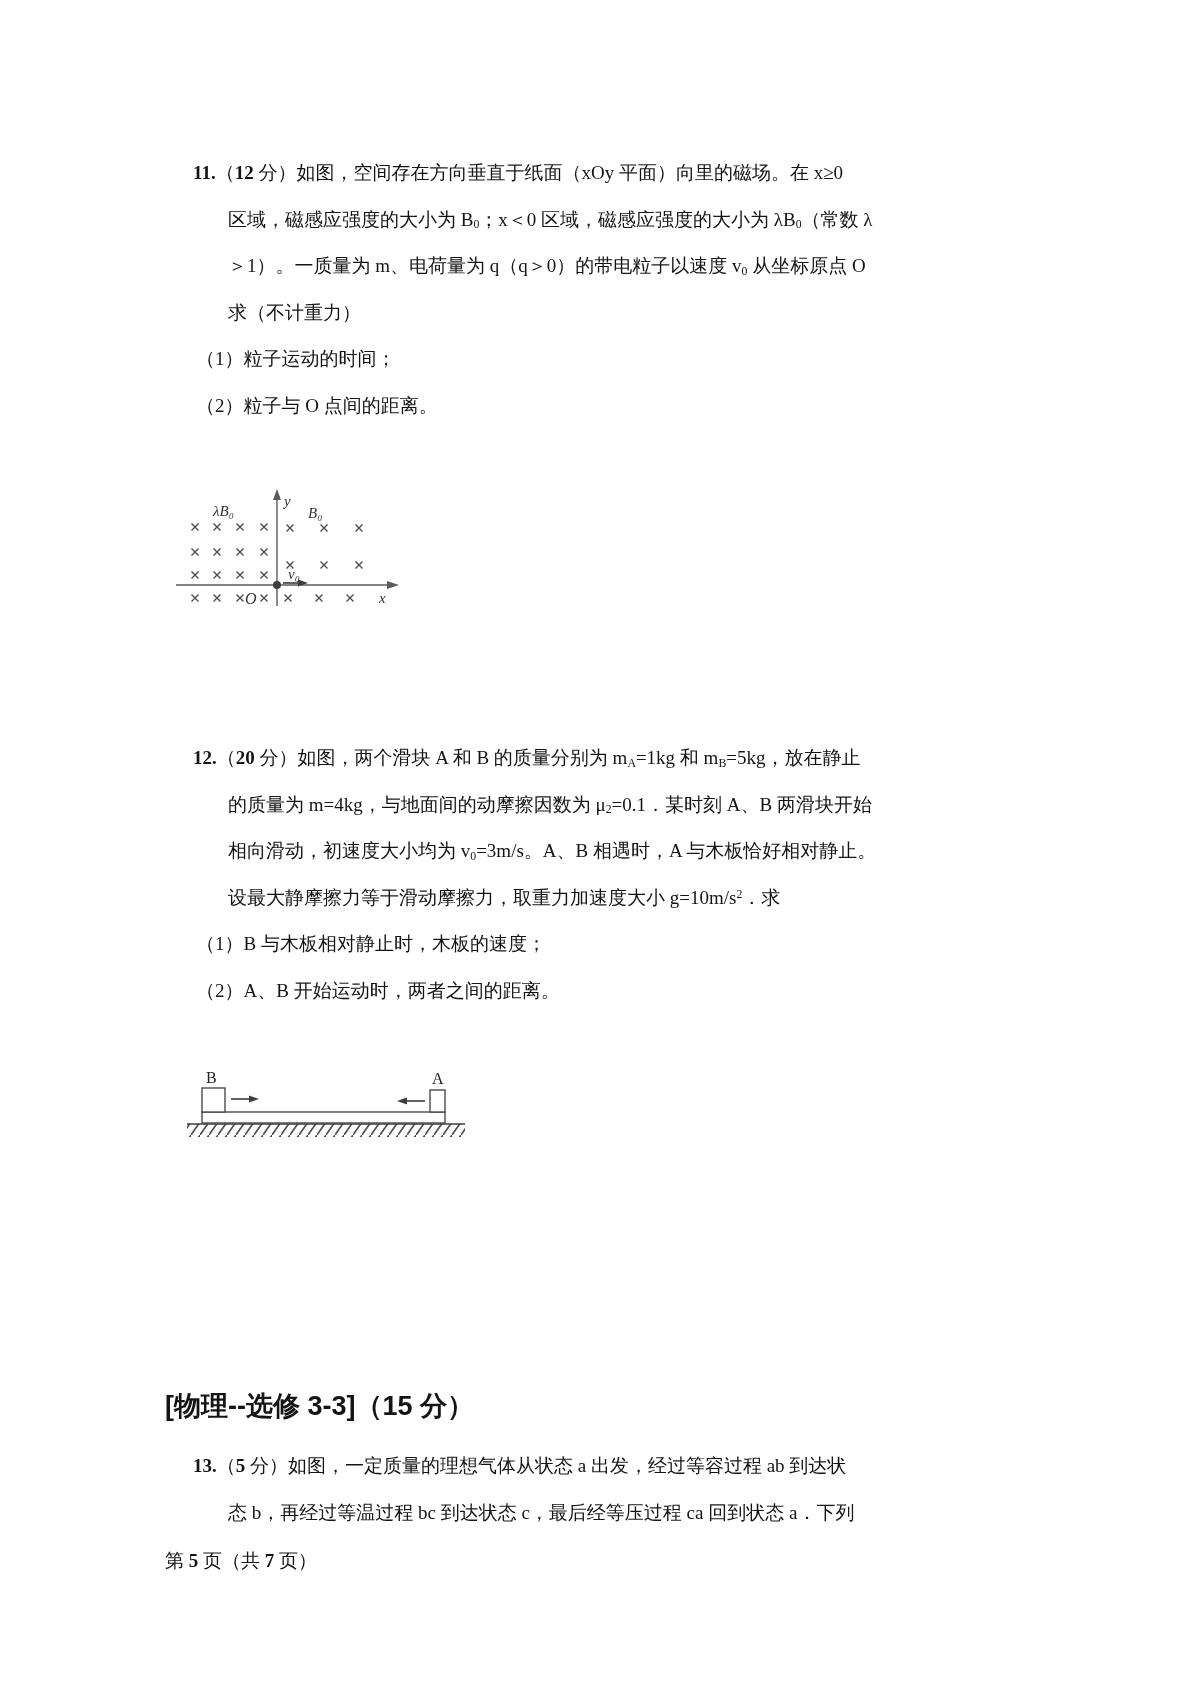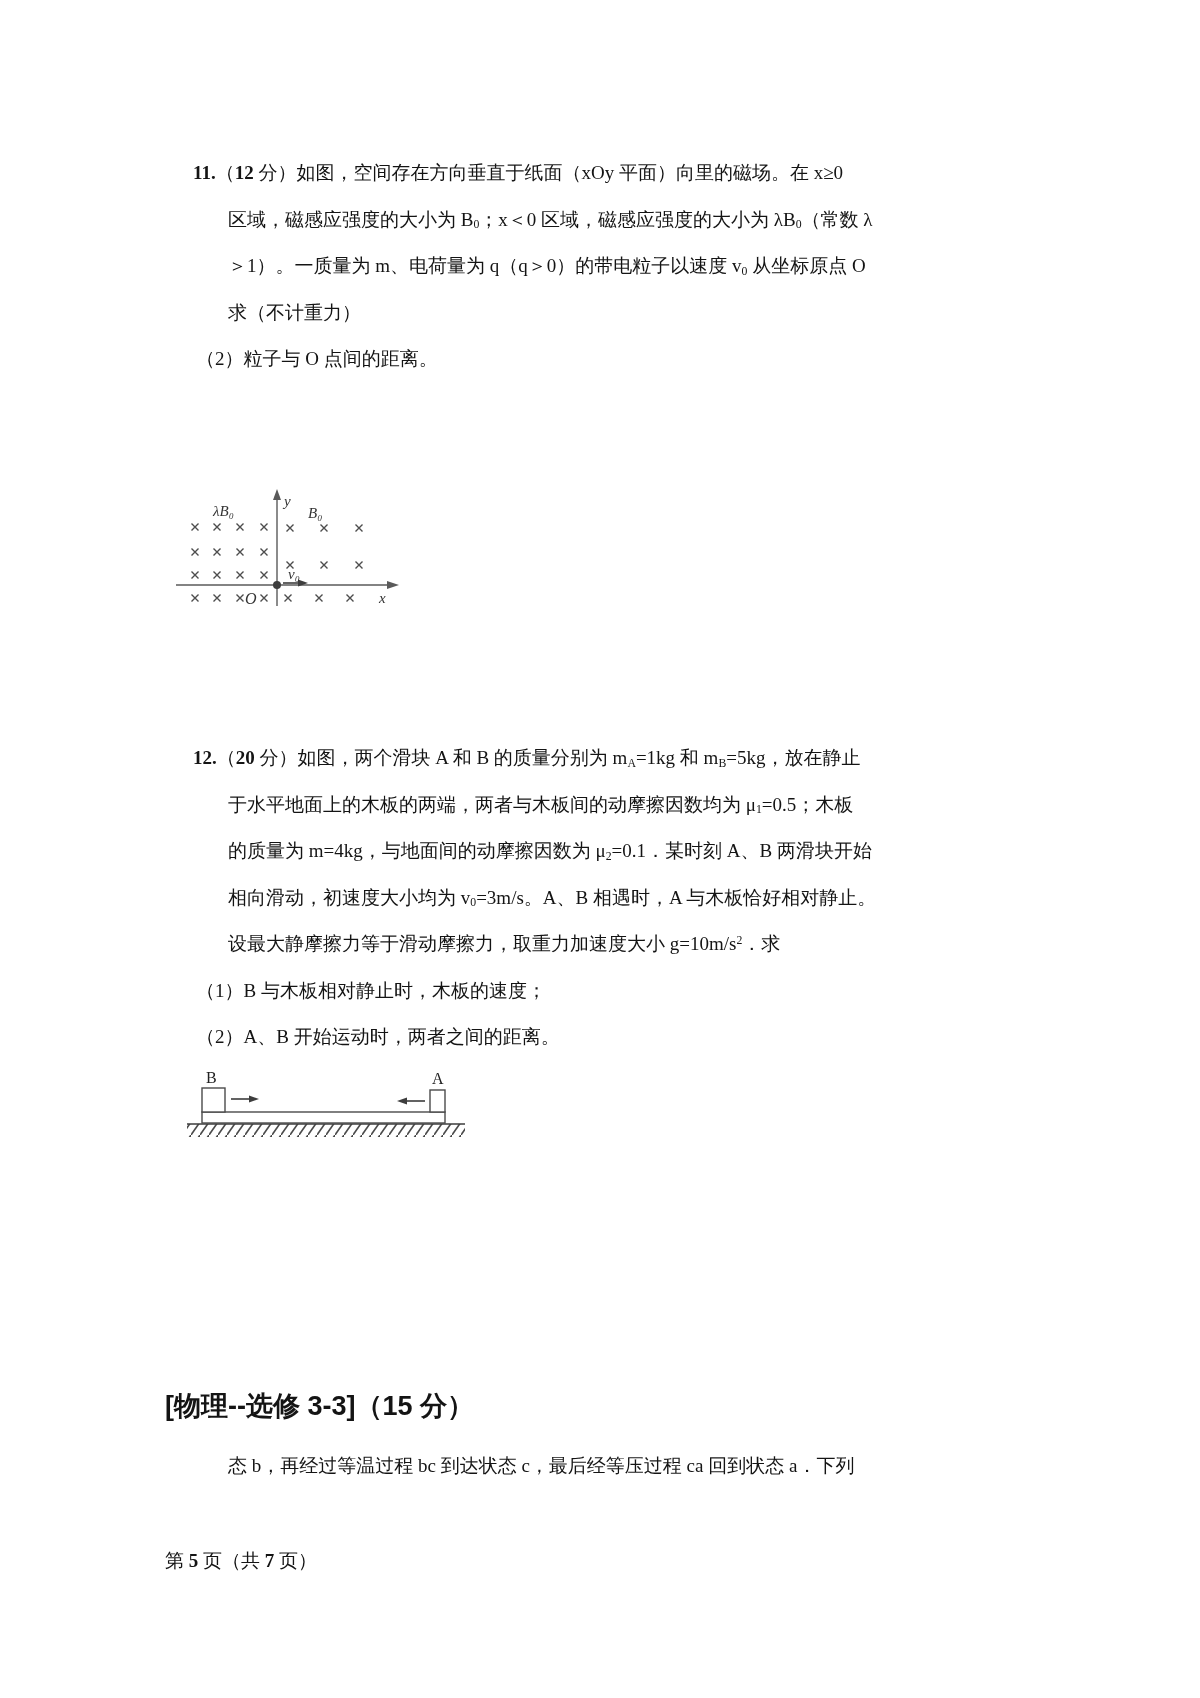--- a/index.html
+++ b/index.html
@@ -31,20 +31,21 @@
   .block-label{font-size:16px;fill:#222;}
 </style>
 </head>
 <body>
 
 <div class="para" style="top:150px;">
   <div class="line"><span class="rb">11.</span><span>（</span><span class="rb">12</span><span> 分）如图，空间存在方向垂直于纸面（xOy 平面）向里的磁场。在 x≥0</span></div>
   <div class="line cont"><span>区域，磁感应强度的大小为 B</span><sub>0</sub><span>；x＜0 区域，磁感应强度的大小为 λB</span><sub>0</sub><span>（常数 λ</span></div>
   <div class="line cont"><span>＞1）。一质量为 m、电荷量为 q（q＞0）的带电粒子以速度 v</span><sub>0</sub><span> 从坐标原点 O</span></div>
   <div class="line cont"><span>求（不计重力）</span></div>
+  <div class="line subq"><span>（1）粒子运动的时间；</span></div>
   <div class="line subq"><span>（2）粒子与 O 点间的距离。</span></div>
 </div>
 
 <div class="figure" style="left:175px;top:488px;width:230px;height:130px;">
   <svg width="230" height="130" viewBox="0 0 230 130">
     <defs>
       <g id="xmark">
         <path d="M-3.5,-3.5 L3.5,3.5 M3.5,-3.5 L-3.5,3.5" stroke="#4d4d4d" stroke-width="1.4" fill="none"></path>
       </g>
     </defs>
@@ -99,21 +100,20 @@
     <text x="133" y="30" class="region-label">B₀</text>
     <text x="109" y="18" class="axis-label">y</text>
     <text x="204" y="115" class="axis-label">x</text>
     <text x="70" y="116" class="axis-label" style="font-size:16px;">O</text>
     <text x="113" y="91" class="axis-label">v₀</text>
   </svg>
 </div>
 
 <div class="para" style="top:735px;">
   <div class="line"><span class="rb">12.</span><span>（</span><span class="rb">20</span><span> 分）如图，两个滑块 A 和 B 的质量分别为 m</span><sub>A</sub><span>=1kg 和 m</span><sub>B</sub><span>=5kg，放在静止</span></div>
-  <div class="line cont"><span>于水平地面上的木板的两端，两者与木板间的动摩擦因数均为 μ</span><sub>1</sub><span>=0.5；木板</span></div>
   <div class="line cont"><span>的质量为 m=4kg，与地面间的动摩擦因数为 μ</span><sub>2</sub><span>=0.1．某时刻 A、B 两滑块开始</span></div>
   <div class="line cont"><span>相向滑动，初速度大小均为 v</span><sub>0</sub><span>=3m/s。A、B 相遇时，A 与木板恰好相对静止。</span></div>
   <div class="line cont"><span>设最大静摩擦力等于滑动摩擦力，取重力加速度大小 g=10m/s</span><sup>2</sup><span>．求</span></div>
   <div class="line subq"><span>（1）B 与木板相对静止时，木板的速度；</span></div>
   <div class="line subq"><span>（2）A、B 开始运动时，两者之间的距离。</span></div>
 </div>
 
 <div class="figure" style="left:182px;top:1070px;width:290px;height:75px;">
   <svg width="290" height="75" viewBox="0 0 290 75">
     <defs>
@@ -141,16 +141,17 @@
     <g>
       <line x1="243" y1="31" x2="222" y2="31" stroke="#3d3d3d" stroke-width="1.6"></line>
       <polygon points="215,31 225,27.5 225,34.5" fill="#3d3d3d"></polygon>
     </g>
   </svg>
 </div>
 
 <div class="section-title"><span class="rb">[物理--选修 3-3]（15 分）</span></div>
 
 <div class="para" style="top:1443px;">
+  <div class="line"><span class="rb">13.</span><span>（</span><span class="rb">5</span><span> 分）如图，一定质量的理想气体从状态 a 出发，经过等容过程 ab 到达状</span></div>
   <div class="line cont"><span>态 b，再经过等温过程 bc 到达状态 c，最后经等压过程 ca 回到状态 a．下列</span></div>
 </div>
 
 <div class="footer"><span>第 </span><span class="rb">5</span><span> 页（共 </span><span class="rb">7</span><span> 页）</span></div>
 
 </body></html>

